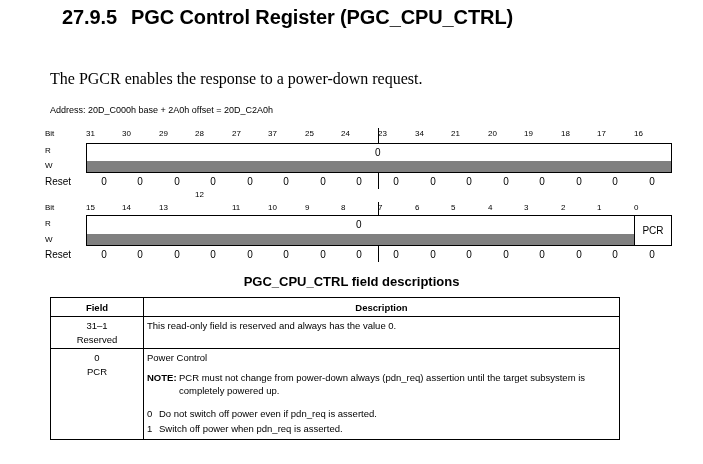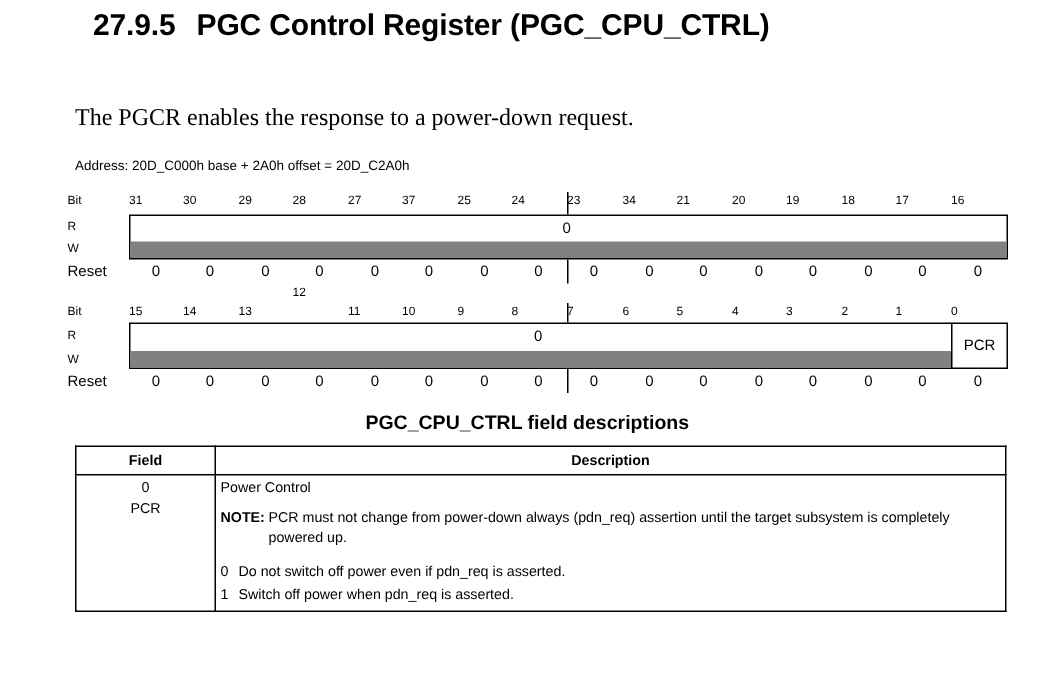--- a/index.html
+++ b/index.html
@@ -12,21 +12,21 @@
   .lbl { font-size: 8px; text-align: left; width: 36px; }
   .lbl.reset { font-size: 10px; }
   .bitnum { font-size: 8px; width: 36px; }
   .resetval { font-size: 10px; width: 36px; text-align: center; }
   .regbox { border: 1px solid #000; box-sizing: border-box; background: #fff; }
   .wbar { background: #808080; }
   .divider { width: 1px; background: #000; }
   .rzero { font-size: 10px; }
   .pcr-cell { border: 1px solid #000; box-sizing: border-box; background: #fff; font-size: 10px; display: flex; align-items: center; justify-content: center; }
   .tbl-title { left: 0; width: 703px; top: 274px; text-align: center; font-size: 13px; font-weight: bold; }
-  table.fd { position: absolute; left: 50px; top: 297px; width: 621px; border-collapse: collapse; font-size: 9.5px; }
+  table.fd { position: absolute; left: 50px; top: 297px; width: 570px; border-collapse: collapse; font-size: 9.5px; }
   table.fd th, table.fd td { border: 1px solid #000; vertical-align: top; padding: 0; }
   table.fd th { font-weight: bold; height: 18px; vertical-align: middle; }
   .fcell { text-align: center; width: 92px; line-height: 14px; padding-top: 2px !important; }
   .dcell { padding: 2px 3px 4px 3px !important; line-height: 13px; }
   .note { display: flex; margin-top: 7px; }
   .note b { width: 32px; flex: none; }
   .enum { display: flex; margin-top: 2px; }
   .enum .k { width: 12px; flex: none; }
 </style>
 </head>
@@ -149,20 +149,29 @@
 <div class="abs tbl-title">PGC_CPU_CTRL field descriptions</div>
 
 <table class="fd">
   <thead>
     <tr>
       <th style="width:92px;">Field</th>
       <th>Description</th>
     </tr>
   </thead>
   <tbody>
+    <tr style="height:32px;">
+      <td class="fcell">
+        <div>31–1</div>
+        <div>Reserved</div>
+      </td>
+      <td class="dcell">
+        <div>This read-only field is reserved and always has the value 0.</div>
+      </td>
+    </tr>
     <tr>
       <td class="fcell">
         <div>0</div>
         <div>PCR</div>
       </td>
       <td class="dcell">
         <div>Power Control</div>
         <div class="note">
           <b>NOTE:</b>
           <span>PCR must not change from power-down always (pdn_req) assertion until the target subsystem is completely powered up.</span>

